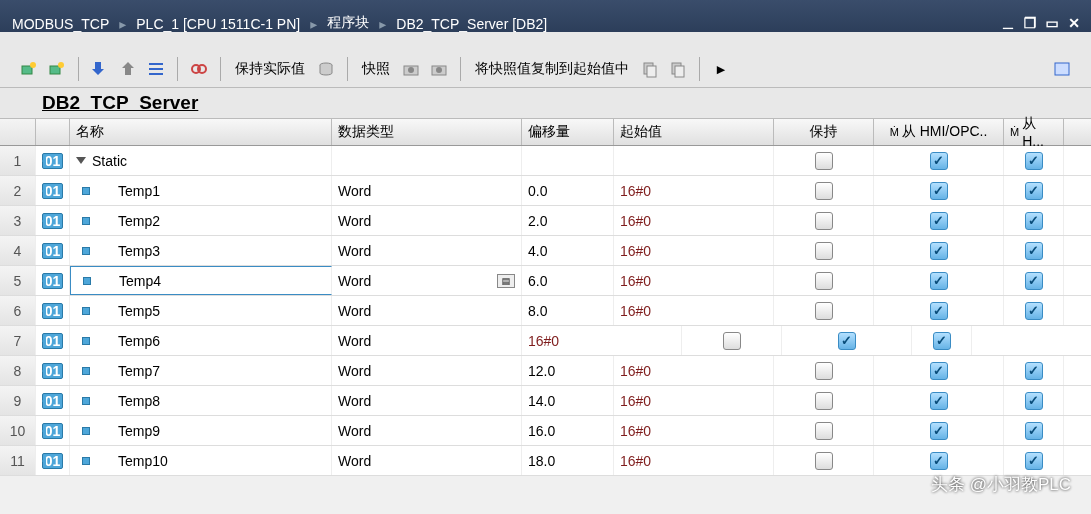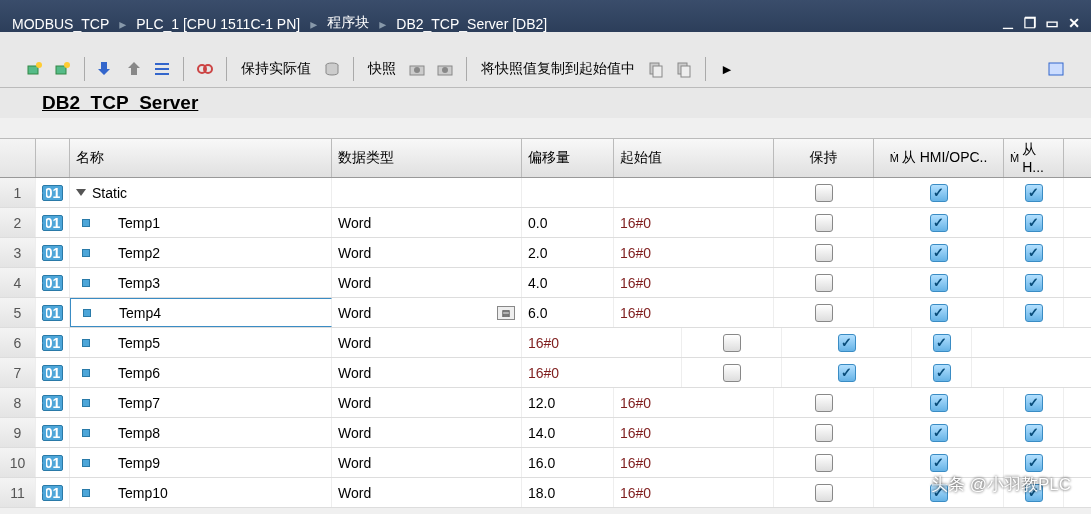--- a/index.html
+++ b/index.html
@@ -6,30 +6,30 @@
 body { width:1091px; height:514px; background:#f0f0f0; overflow:hidden; position:relative; }
 
 .titlebar { height:32px; background:linear-gradient(#3a4d6b,#2c3e5a); display:flex; align-items:flex-end; padding:0 8px; color:#fff; font-size:14px; }
 .titlebar .crumb { margin:0 4px; }
 .titlebar .sep { margin:0 6px; color:#8899aa; }
 .titlebar .spacer { flex:1; }
 .winbtn { width:18px; height:18px; margin-left:4px; display:inline-flex; align-items:center; justify-content:center; cursor:pointer; font-size:14px; font-weight:bold; }
 
 .toolbar-area { height:56px; background:#e8e8e8; border-bottom:1px solid #bbb; }
 .toolbar-row1 { height:18px; }
-.toolbar-row2 { height:38px; display:flex; align-items:center; padding:0 24px; gap:6px; }
+.toolbar-row2 { height:38px; display:flex; align-items:center; padding:0 18px; gap:6px; }
 .tbicon { width:22px; height:22px; display:inline-flex; align-items:center; justify-content:center; cursor:pointer; font-size:14px; }
 .tbicon svg { width:18px; height:18px; }
 .tbdiv { width:1px; height:24px; background:#aaa; margin:0 4px; }
 .tbtext { font-size:14px; padding:0 4px; }
 
 .block-title { font-size:19px; font-weight:bold; padding:4px 0 4px 42px; background:#e8e8e8;text-decoration:underline; }
 
 .table-wrap { background:#fff; }
-.hdr { display:flex; height:40px; background:linear-gradient(#f8f8f8,#e0e0e0); border-top:1px solid #bbb; border-bottom:1px solid #999; font-size:14px;margin-top:20px; }
+.hdr { display:flex; height:28px; background:linear-gradient(#f8f8f8,#e0e0e0); border-top:1px solid #bbb; border-bottom:1px solid #999; font-size:14px; }
 .hdr .cell { border-right:1px solid #bbb; padding:4px 6px; display:flex; align-items:center; }
 
 .row { display:flex; height:30px; border-bottom:1px solid #ddd; font-size:14px; }
 .row.sel { background:#fff; }
 .row .cell { border-right:1px solid #eee; padding:0 6px; display:flex; align-items:center; }
 .rownum { background:linear-gradient(#f4f4f4,#e4e4e4); border-right:1px solid #bbb; justify-content:center; color:#555; }
 
 .c-num { width:36px; }
 .c-tag { width:34px; justify-content:center; }
 .c-name { width:262px; }
@@ -301,20 +301,21 @@
         <div class="cell c-num rownum">6</div>
         <div class="cell c-tag">
           <span class="tag-icon">01</span>
         </div>
         <div class="cell c-name">
           <span class="bullet"></span>
           <span style="width:28px"></span>
           <span>Temp5</span>
         </div>
         <div class="cell c-type">Word</div>
+        <div class="cell c-off">8.0</div>
         <div class="cell c-start dimmed">16#0</div>
         <div class="cell c-keep">
           <span class="cbox"></span>
         </div>
         <div class="cell c-hmi">
           <span class="cbox checked"></span>
         </div>
         <div class="cell c-h2">
           <span class="cbox checked"></span>
         </div>

